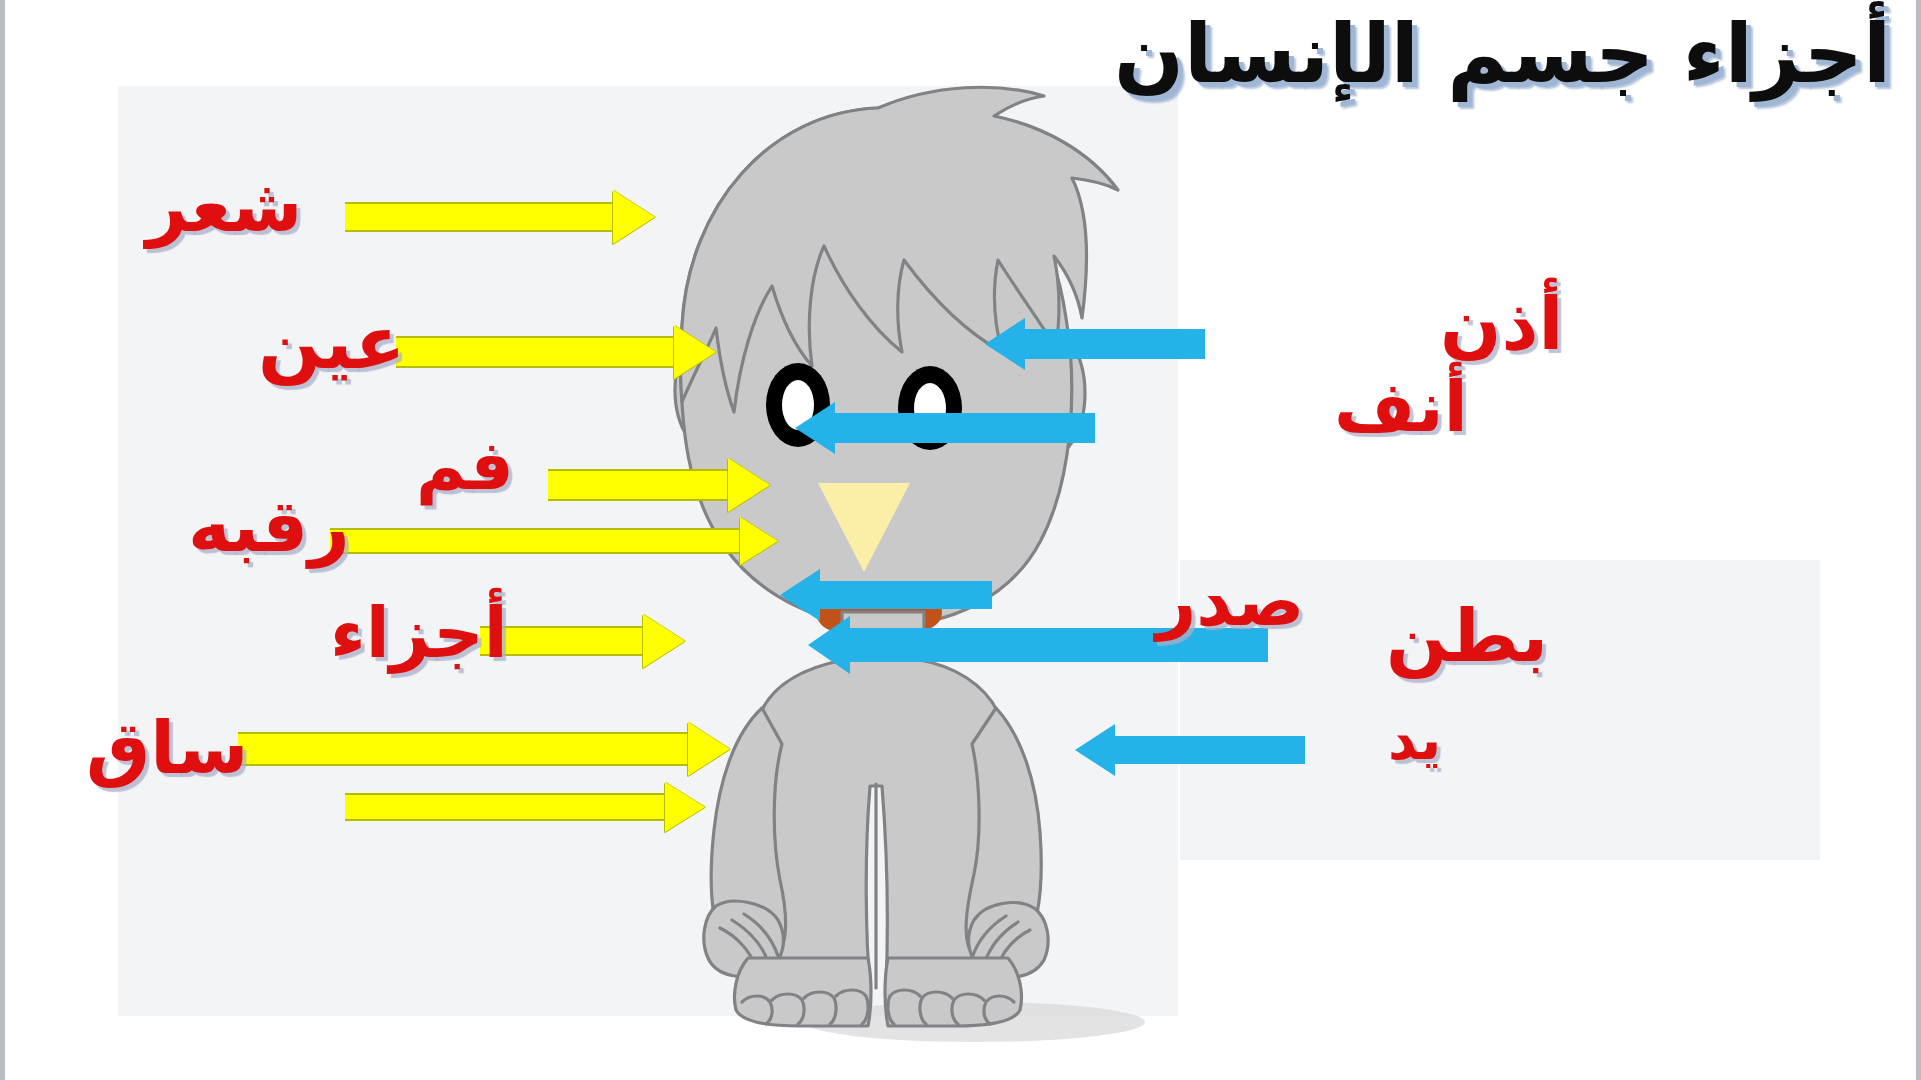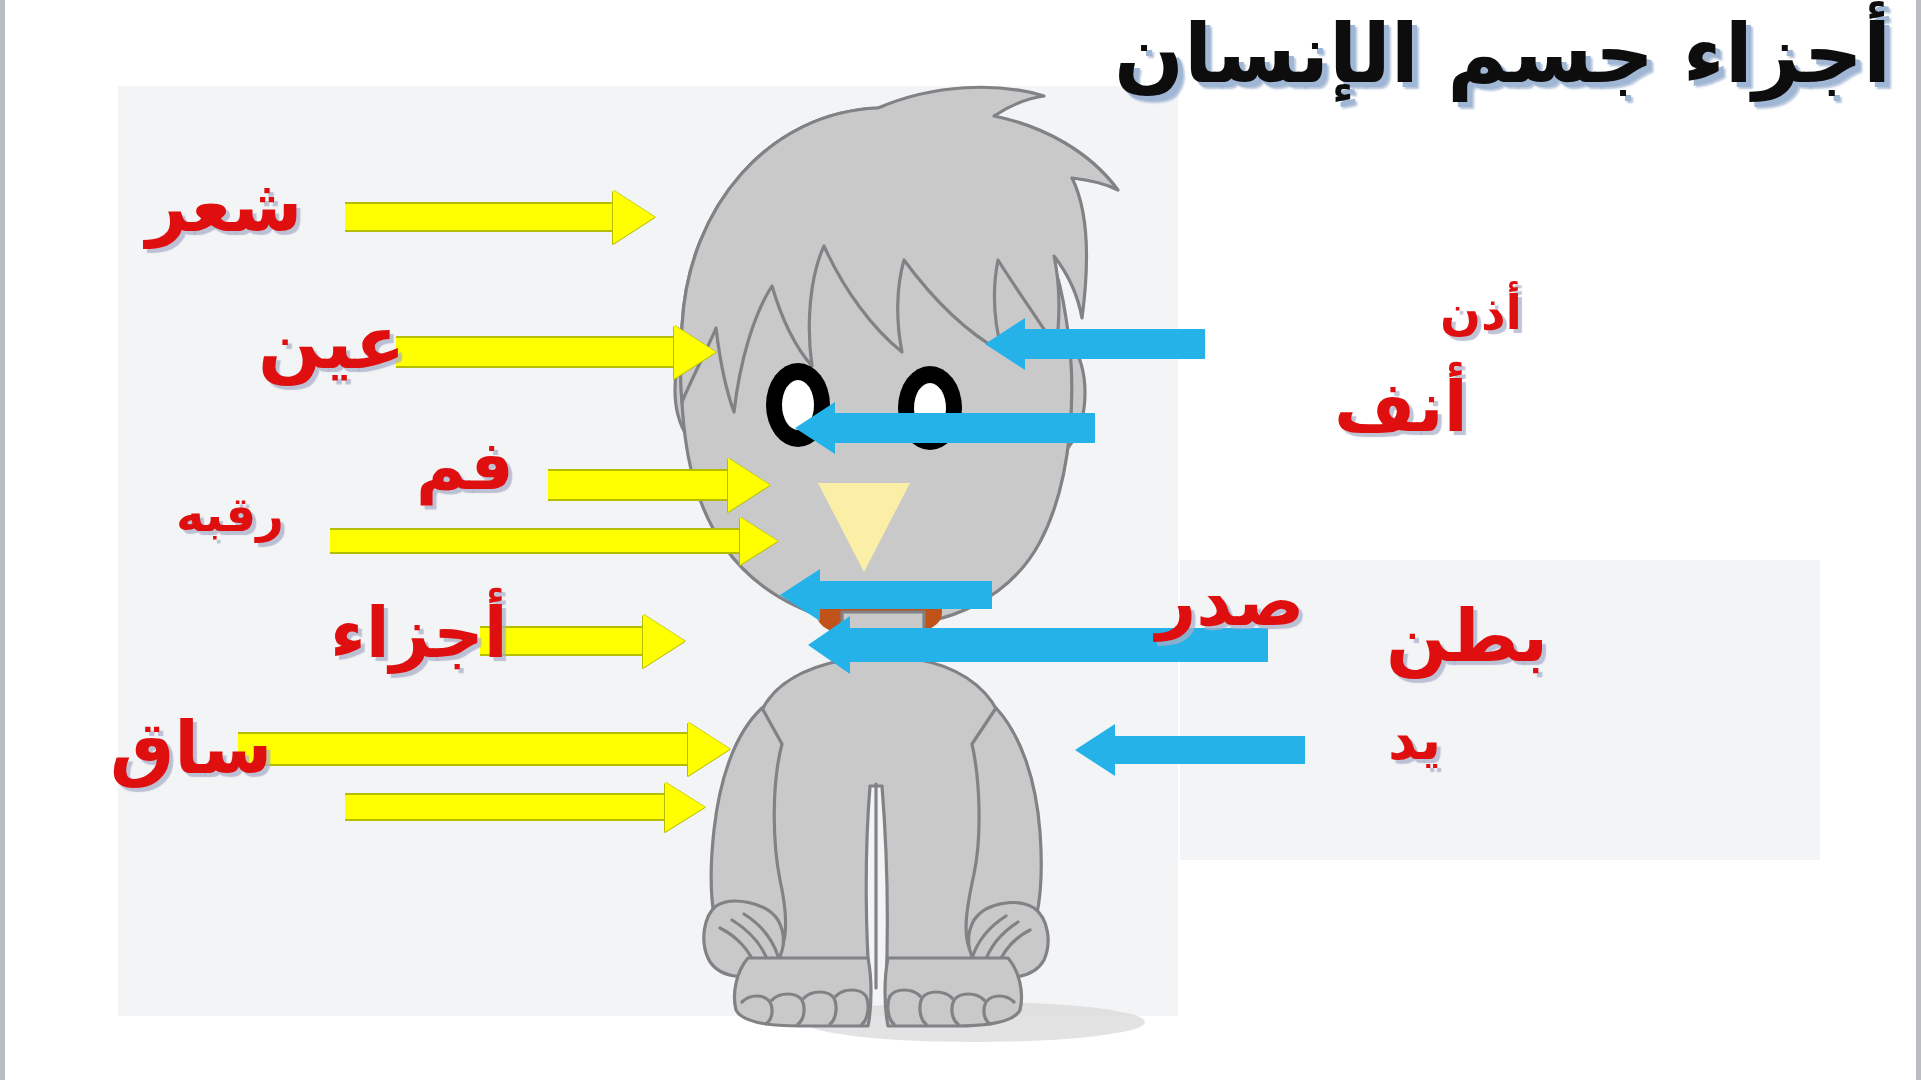--- a/index.html
+++ b/index.html
@@ -282,24 +282,24 @@
     <div class="shaft" style="width:418px; height:34px;"></div>
     <div class="head" style="border-top-width:29px;border-bottom-width:29px;border-right-width:42px;"></div>
   </div>
 
   <div class="arrow cyan" style="left:1075px; top:725px; width:230px; height:50px;">
     <div class="shaft" style="width:190px; height:28px;"></div>
     <div class="head"></div>
   </div>
 
   <div class="lbl" style="left:146px;  top:170px;  font-size:72px;">شعر</div>
-  <div class="lbl" style="left:1440px; top:288px;  font-size:48px;">أذن</div>
+  <div class="lbl" style="left:1440px; top:288px;  font-size:72px;">أذن</div>
   <div class="lbl" style="left:1334px; top:372px;  font-size:70px;">أنف</div>
   <div class="lbl" style="left:258px;  top:305px;  font-size:74px;">عين</div>
   <div class="lbl" style="left:416px;  top:432px;  font-size:68px;">فم</div>
-  <div class="lbl" style="left:176px;  top:490px;  font-size:48px;">رقبه</div>
+  <div class="lbl" style="left:188px;  top:490px;  font-size:72px;">رقبه</div>
   <div class="lbl" style="left:1156px; top:552px;  font-size:70px;margin-top:14px;">صدر</div>
   <div class="lbl" style="left:1386px; top:600px;  font-size:72px;">بطن</div>
   <div class="lbl" style="left:330px;  top:598px;  font-size:70px;">أجزاء</div>
   <div class="lbl" style="left:1388px; top:712px;  font-size:56px;">يد</div>
-  <div class="lbl" style="left:86px;   top:712px;  font-size:72px;margin-left:24px;">ساق</div>
+  <div class="lbl" style="left:86px;   top:712px;  font-size:72px;">ساق</div>
 
 </div>
 
 </body></html>

